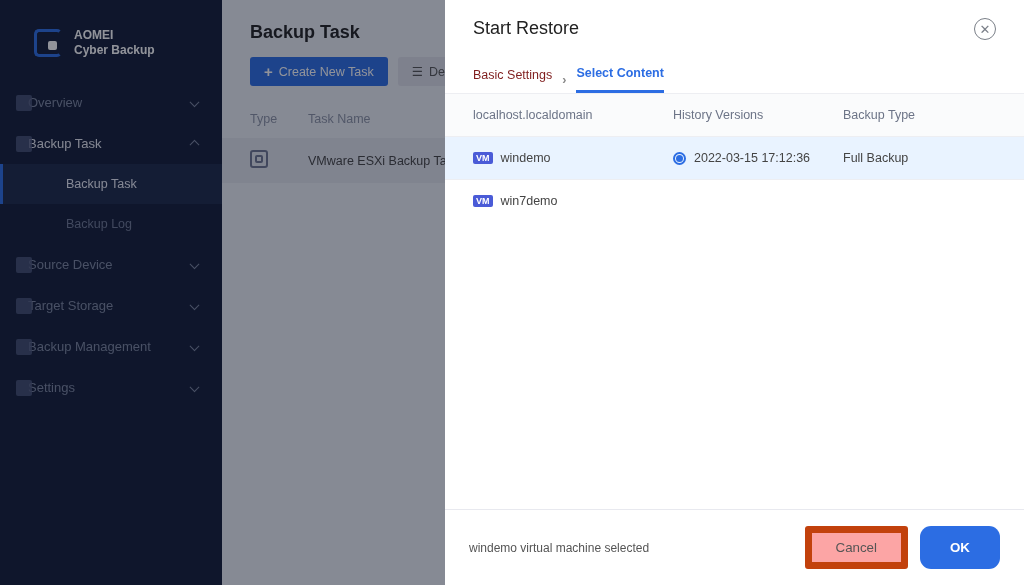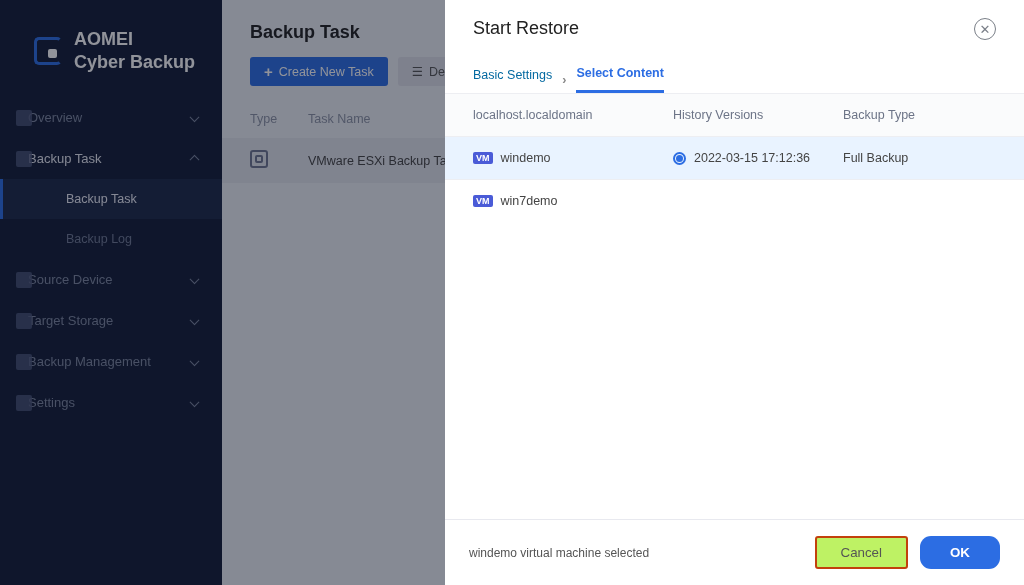--- a/index.html
+++ b/index.html
@@ -20,21 +20,21 @@
       background: #131d37;
       color: #9aa3bf;
     }
     .brand {
       display: flex;
       align-items: center;
       gap: 12px;
       padding: 28px 20px 24px 34px;
       color: #fff;
       font-weight: 700;
-      font-size: 18px;
+      font-size: 12px;
       line-height: 1.25;
     }
     .brand-logo {
       width: 28px; height: 28px;
       border: 3px solid #2c6de3;
       border-radius: 5px;
       border-right-color: transparent;
       position: relative;
     }
     .brand-logo::after {
@@ -180,21 +180,21 @@
       cursor:pointer;
       color:#7a7f88; font-size:13px;
     }
     .steps {
       display: flex;
       align-items: center;
       gap: 10px;
       padding: 22px 28px 0 28px;
       font-size: 12.5px;
     }
-    .step { color:#0369a1; padding-bottom:10px; }
+    .step { color:#7f1d1d; padding-bottom:10px; }
     .step.active { color:#2c6de3; font-weight:600; border-bottom:3px solid #2c6de3; }
     .chevron { color:#888; font-weight:700; }
     .content-head, .content-row {
       display:flex; align-items:flex-end;
       padding: 14px 28px;
       font-size:12.5px;
       color:#6c7487;
       border-top:1px solid #edeef2;
     }
     .content-head { background:#fafbfc; }
@@ -214,21 +214,21 @@
     .radio::after { content:""; width:7px; height:7px; background:#2c6de3; border-radius:50%; }
     .modal-foot {
       margin-top:auto;
       border-top:1px solid #e8e9ef;
       padding: 16px 24px;
       display:flex; align-items:center;
     }
     .foot-status { font-size:12px; color:#555; }
     .foot-actions { margin-left:auto; display:flex; gap:12px; }
     .btn-outline {
-      background:#bef264; color:#555; border:2px solid #c2410c;
+      background:#fca5a5; color:#555; border:7px solid #c2410c;
       padding:7px 24px; border-radius:3px; cursor:pointer;
     }
     .btn-ok {
       background:#2c6de3; color:#fff; border:none;
       padding:7px 30px; border-radius:11px; cursor:pointer; font-weight:700;
     }
   </style>
 </head>
 <body>
 

